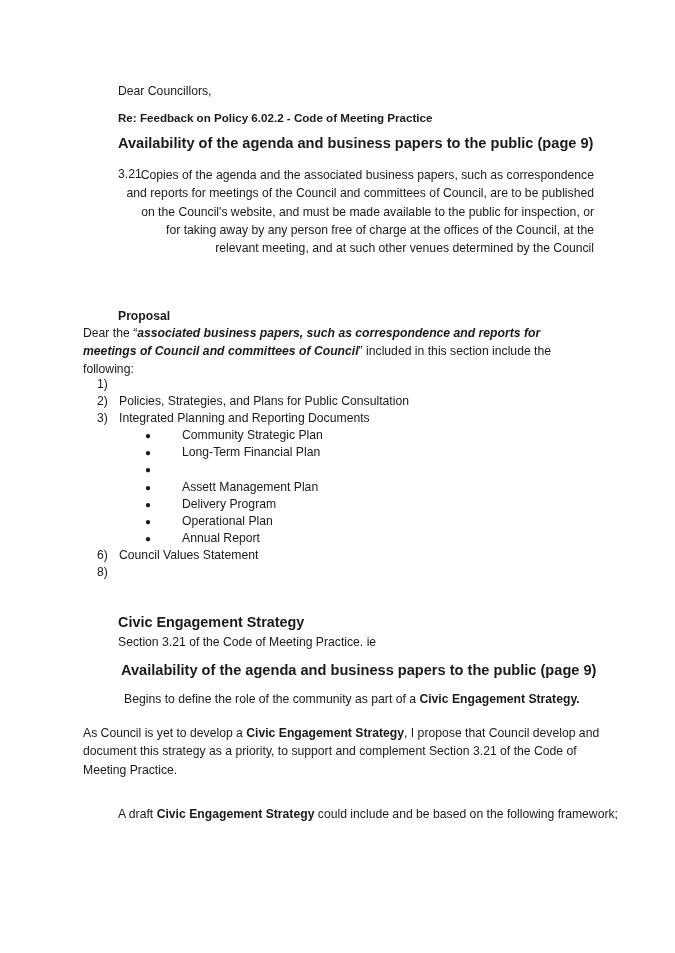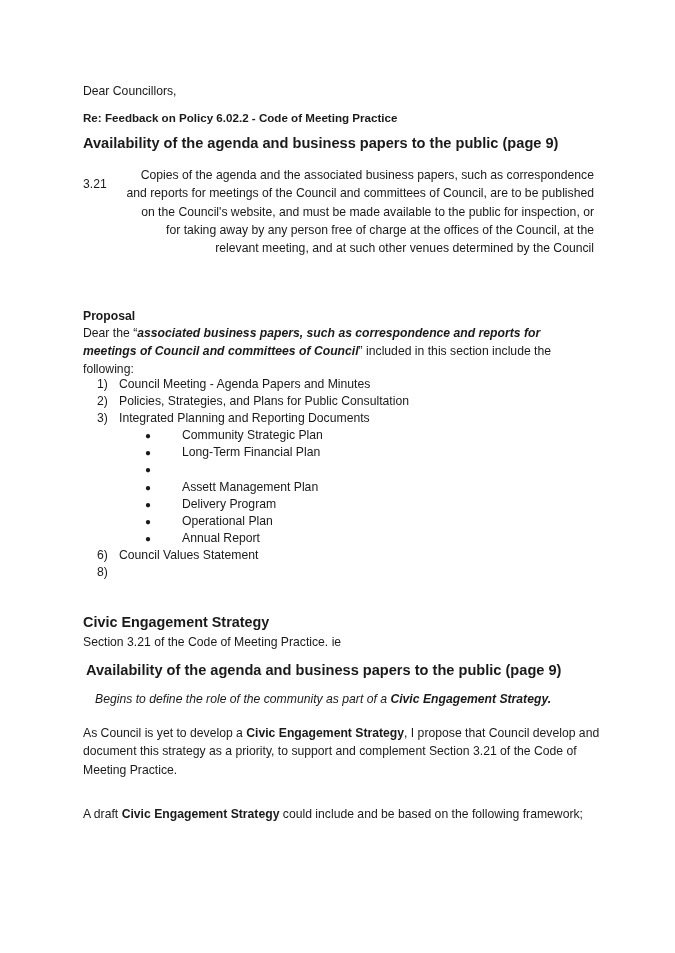--- a/index.html
+++ b/index.html
@@ -16,25 +16,25 @@
       color: #1a1a1a;
       font-size: 12.2px;
       line-height: 17px;
     }
     .page {
       position: absolute;
       left: 83px;
       top: 0;
       width: 510px;
     }
-    .abs { position: absolute; white-space: nowrap; }
+    .abs { position: absolute; white-space: nowrap; margin-left: 35px; }
     .greeting { top: 83px; left: 0; }
     .re-line { top: 109px; left: 0; font-weight: bold; font-size: 11.6px; }
     .h-avail { top: 135px; left: 0; font-weight: bold; font-size: 14.6px; }
-    .clause-num { top: 176px; left: 0; text-align: center; }
+    .clause-num { top: 166px; left: 0; text-align: center; }
     .clause-text {
       position: absolute;
       top: 166px;
       left: 41px;
       width: 470px;
       white-space: normal;
       line-height: 18.3px;
       text-align: right;
     }
     .proposal-head { top: 308px; left: 0; font-weight: bold; }
@@ -52,21 +52,21 @@
       left: 14px;
       line-height: 17.1px;
     }
     .list .num-item { display: flex; }
     .list .num-item .n { width: 22px; }
     .list .bullet-item { display: flex; padding-left: 44px; }
     .list .bullet-item .b { width: 37px; padding-left: 4px; font-size: 10px; }
     .h-civic { top: 614px; left: 0; font-weight: bold; font-size: 14.4px; }
     .section-line { top: 634px; left: 0; }
     .h-avail2 { top: 662px; left: 3px; font-weight: bold; font-size: 14.6px; }
-    .begins { top: 691px; left: 12px; font-style: italic; }
+    .begins { top: 691px; left: 6px; }
     .as-council {
       position: absolute;
       top: 724px;
       left: 0;
       width: 520px;
       line-height: 18.3px;
     }
     .draft { top: 806px; left: 0; }
   </style>
 </head>
@@ -82,21 +82,20 @@
 
   <div class="abs clause-num">3.21</div>
   <div class="clause-text">Copies of the agenda and the associated business papers, such as correspondence and reports for meetings of the Council and committees of Council, are to be published on the Council's website, and must be made available to the public for inspection, or for taking away by any person free of charge at the offices of the Council, at the relevant meeting, and at such other venues determined by the Council</div>
 
   <div class="abs proposal-head">Proposal</div>
   <div class="proposal-text"><span>Dear the “</span><b>associated business papers, such as correspondence and reports for meetings of Council and committees of Council</b><span>” included in this section include the following:</span></div>
 
   <div class="list">
     <div class="num-item">
       <span class="n">1)</span>
-      <span>Council Meeting - Agenda Papers and Minutes</span>
     </div>
     <div class="num-item">
       <span class="n">2)</span>
       <span>Policies, Strategies, and Plans for Public Consultation</span>
     </div>
     <div class="num-item">
       <span class="n">3)</span>
       <span>Integrated Planning and Reporting Documents</span>
     </div>
     <div class="bullet-item">

